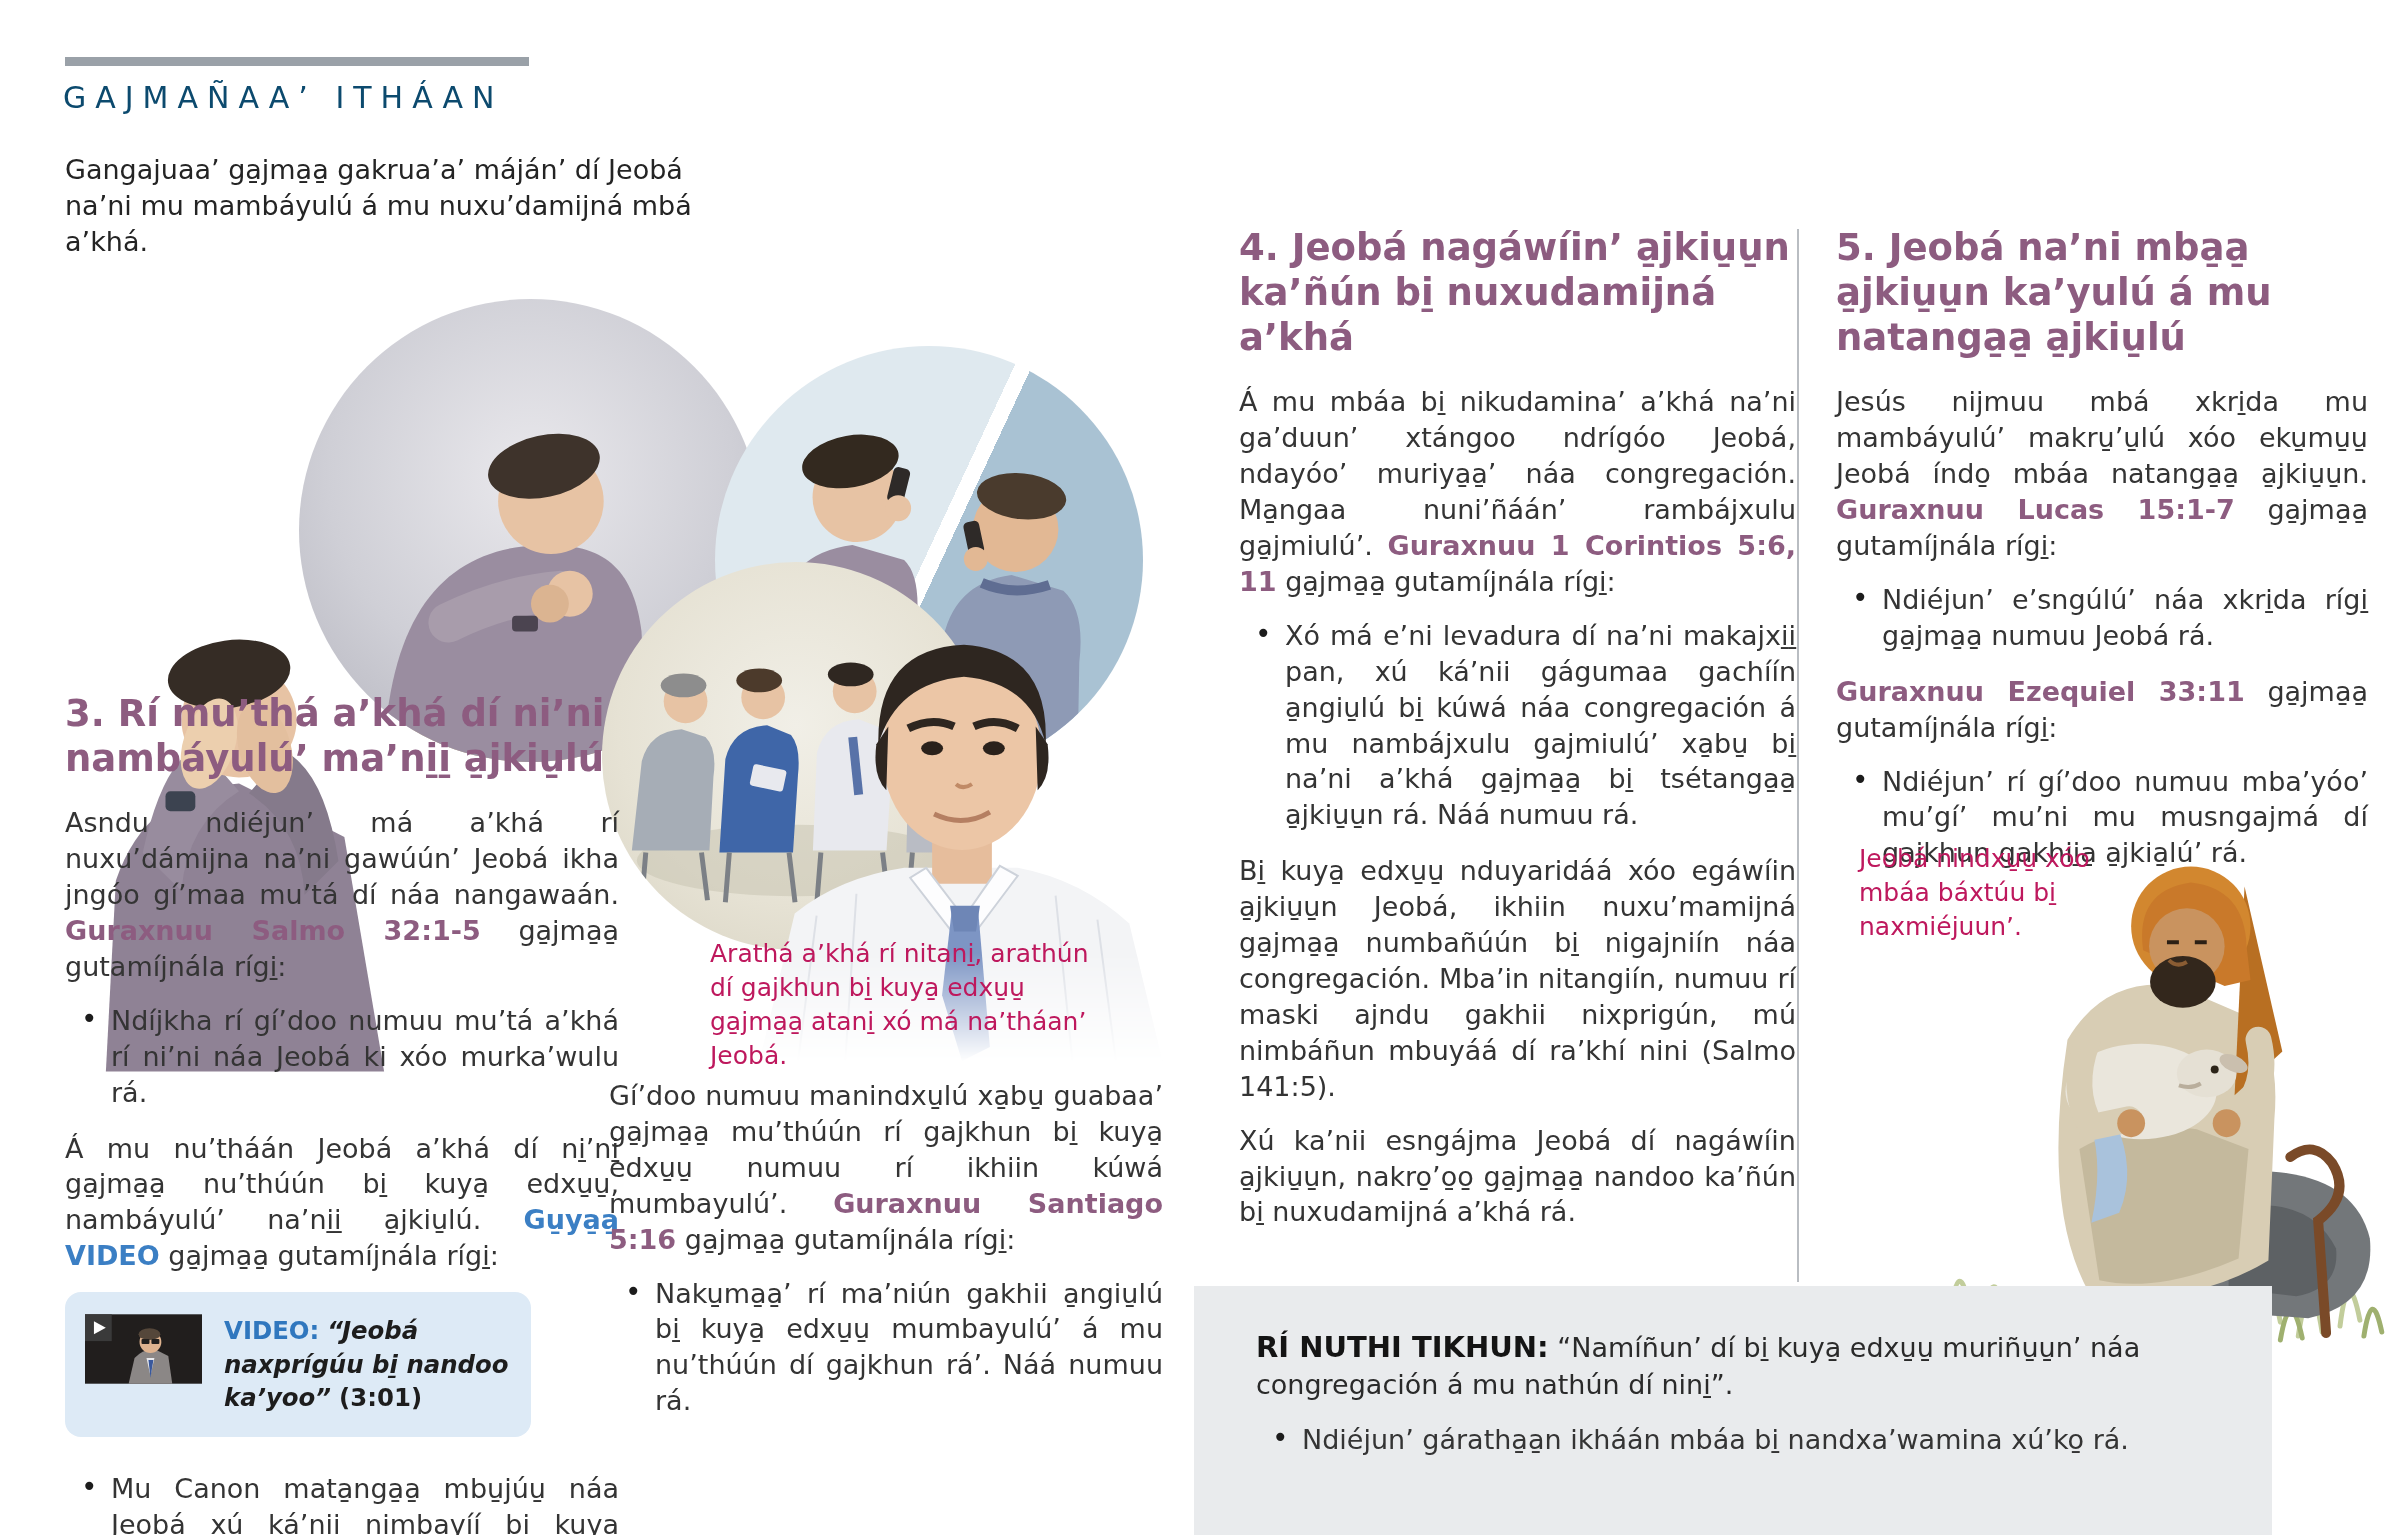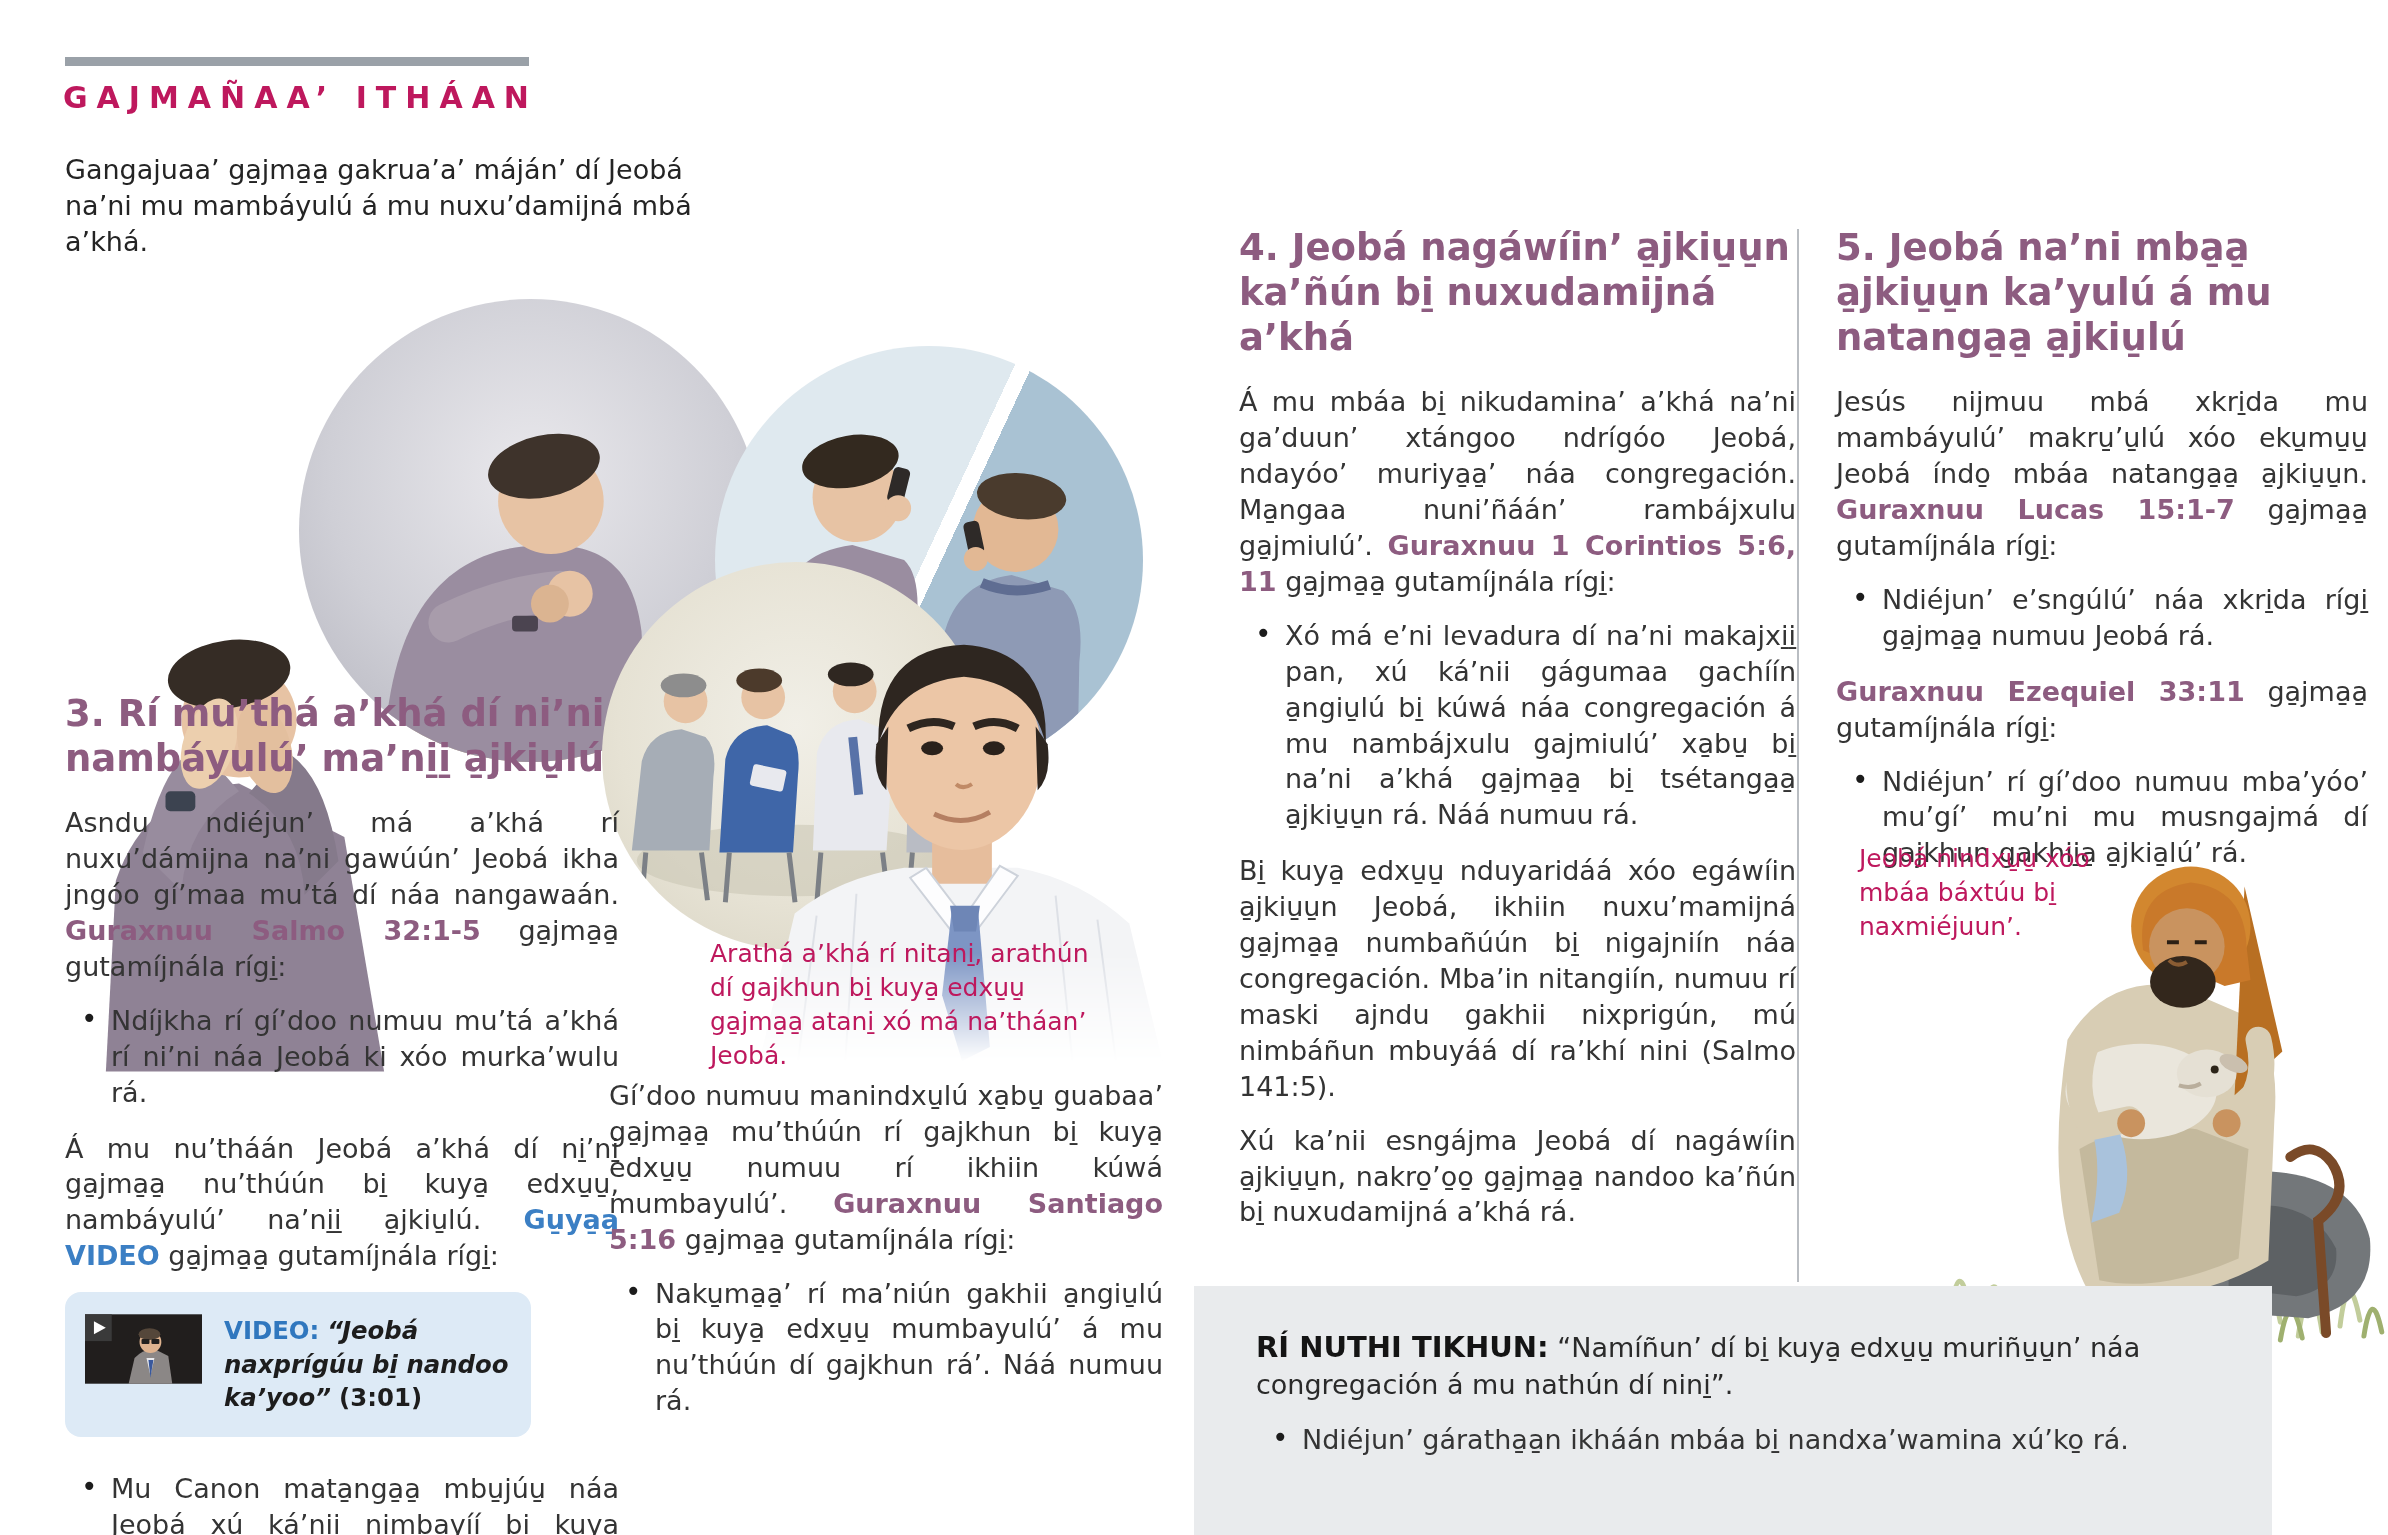--- a/index.html
+++ b/index.html
@@ -1,22 +1,22 @@
 <!DOCTYPE html>
 <html><head>
 <meta charset="utf-8">
 <style>
   html,body{margin:0;padding:0;background:#ffffff;}
   .page{position:relative;width:2388px;height:1535px;background:#ffffff;overflow:hidden;
         font-family:"DejaVu Sans","Liberation Sans",sans-serif;color:#343434;}
 
   
   .kicker-bar{position:absolute;left:65px;top:57px;width:464px;height:9px;background:#9aa1a8;}
-  .kicker{position:absolute;left:63px;top:80px;font-size:30px;font-weight:700;
-          letter-spacing:9px;color:#be185d;}
+  .kicker{position:absolute;left:63px;top:80px;font-size:30px;font-weight:400;
+          letter-spacing:9px;color:#0c4a6e;}
   .intro{position:absolute;left:65px;top:152px;width:657px;font-size:27px;line-height:1.34;color:#242424;margin:0;}
 
   
   .h{font-size:37px;font-weight:700;color:#8d5c80;line-height:1.22;margin:0 0 24px 0;}
   .body{font-size:27px;line-height:1.33;margin:0 0 18px 0;text-align:justify;color:#343434;}
   .scripture{color:#8d5c80;font-weight:700;text-decoration:none;cursor:pointer;}
   .bluelink{color:#3b7fc4;font-weight:700;text-decoration:none;cursor:pointer;}
   .bullet{position:relative;padding-left:46px;margin:0 0 20px 0;}
   .bullet::before{content:"\2022";position:absolute;left:16px;top:-1px;font-size:28px;color:#1c1c1c;}
   .bullet .body{margin:0;}

